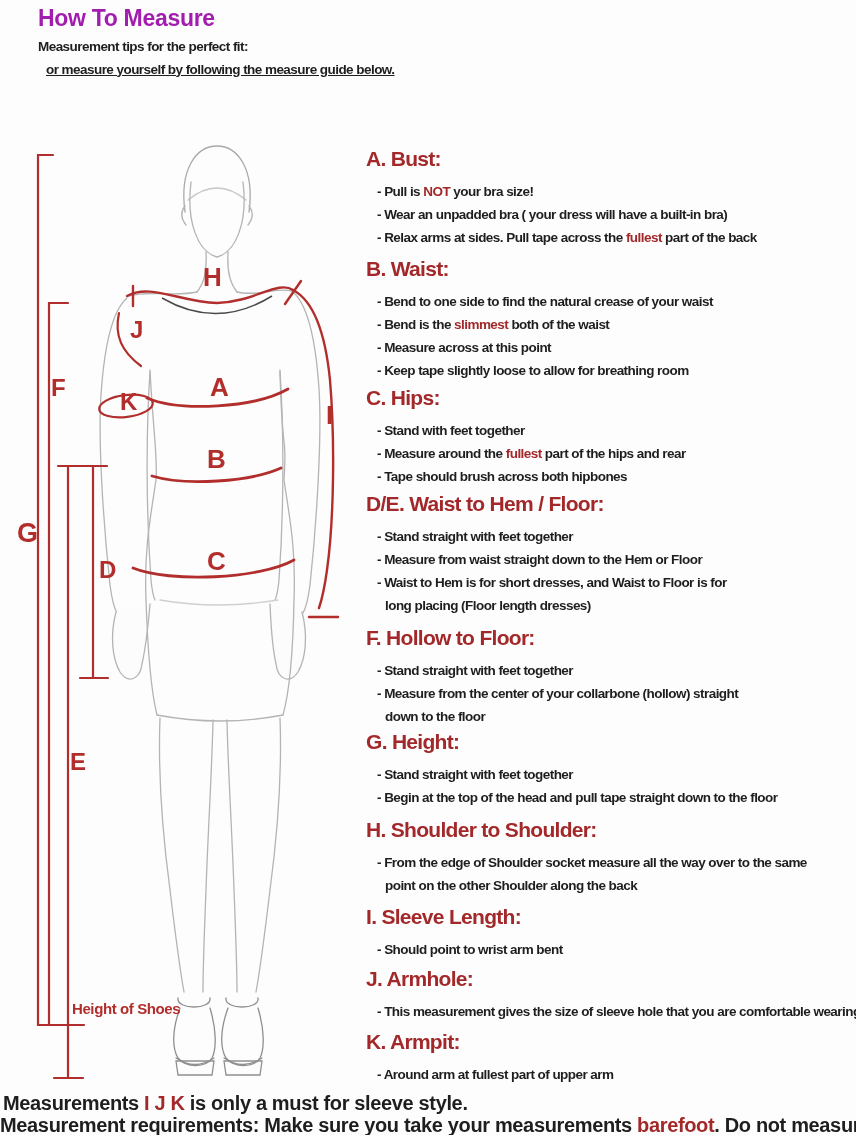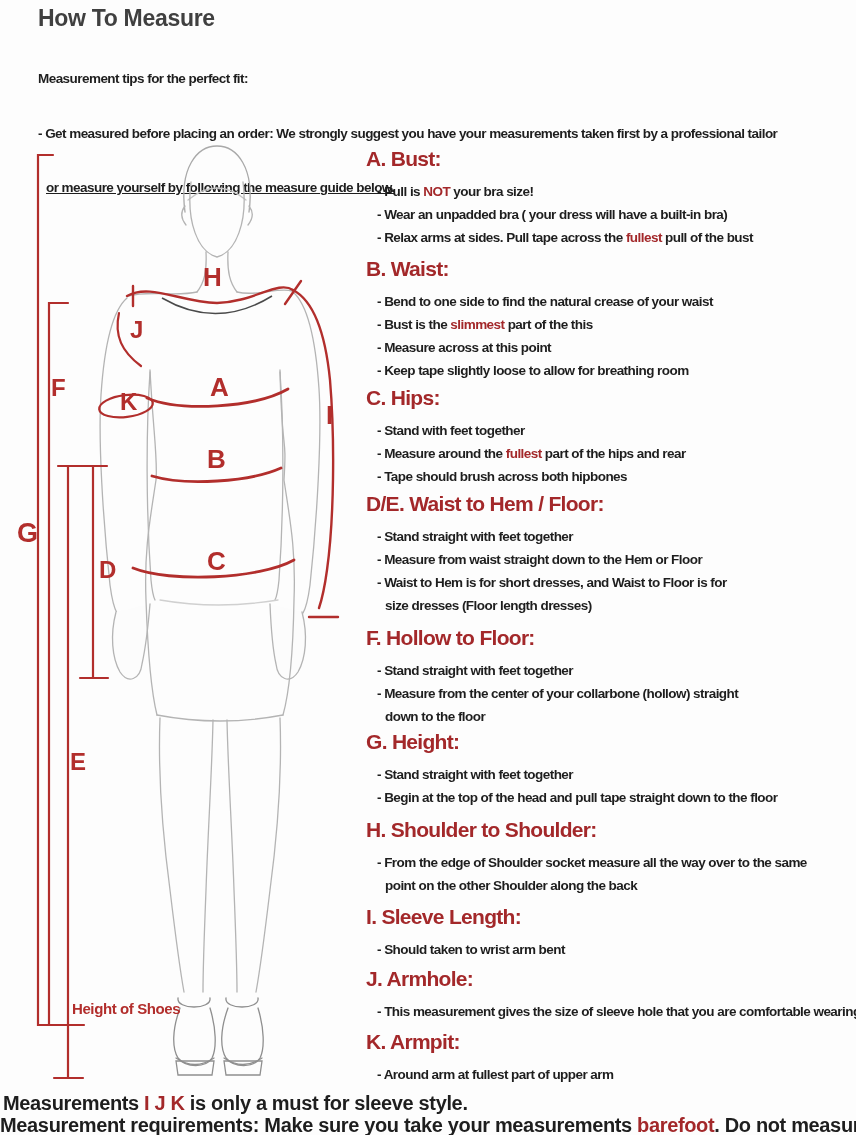--- a/index.html
+++ b/index.html
@@ -12,27 +12,27 @@
   body{
     width:856px;height:1135px;
     background:#fdfdfd;
     font-family:"Liberation Sans",sans-serif;
     color:var(--ink);
     position:relative;
     overflow:hidden;
   }
   .page-title{
     position:absolute;left:38px;top:5px;
-    font-size:23px;font-weight:700;letter-spacing:-0.3px;color:#404040;
+    font-size:23px;font-weight:700;letter-spacing:-0.3px;color:#a21caf;
   }
   .intro{
     position:absolute;left:38px;top:36px;width:800px;
     font-size:13.5px;font-weight:700;letter-spacing:-0.55px;
   }
-  .intro .line{line-height:22.5px;margin-top:32px;}
+  .intro .line{line-height:22.5px;}
   .intro .line.indent{padding-left:8px;text-decoration:underline;}
 
   .figure-wrap{position:absolute;left:0;top:130px;width:360px;height:960px;}
   .fig-label{
     position:absolute;font-weight:700;color:var(--red-line);line-height:1;
   }
   .shoe-label{
     position:absolute;left:72px;top:1000px;
     font-size:15px;font-weight:700;letter-spacing:-0.4px;color:var(--red-line);
   }
@@ -57,21 +57,20 @@
     font-size:20px;font-weight:700;letter-spacing:-0.35px;
   }
 </style>
 </head>
 <body>
 
 <div class="page-title">How To Measure</div>
 
 <div class="intro">
   <div class="line">Measurement tips for the perfect fit:</div>
-  <div class="line">- Get measured before placing an order: We strongly suggest you have your measurements taken first by a professional tailor</div>
   <div class="line indent">or measure yourself by following the measure guide below.</div>
 </div>
 
 <div class="figure-wrap">
   <svg width="360" height="960" viewBox="0 0 360 960">
 
     <g fill="none" stroke="#b4b4b4" stroke-width="1.3" stroke-linecap="round">
       <path d="M185,82 C179,38 197,16 217,16 C237,16 255,38 249,82" stroke="#a9a9a9"></path>
       <path d="M188,70 Q217,46 246,70" stroke="#c6c6c6"></path>
       <path d="M191,52 C186,92 198,122 217,127 C236,122 248,92 243,52"></path>
@@ -151,47 +150,47 @@
 <span class="fig-label" style="left:51px;top:376px;font-size:24px;">F</span>
 <span class="fig-label" style="left:17px;top:520px;font-size:27px;">G</span>
 <span class="shoe-label">Height of Shoes</span>
 
 <div id="sections">
     <div class="section" style="top: 146px;">
       <div class="sec-heading">A. Bust:</div>
       <div class="bullets">
         <div class="bullet"><span>- Pull is </span><span class="hl">NOT</span><span> your bra size!</span></div>
         <div class="bullet"><span>- Wear an unpadded bra ( your dress will have a built-in bra)</span></div>
-        <div class="bullet"><span>- Relax arms at sides. Pull tape across the </span><span class="hl">fullest</span><span> pull of the bust</span></div>
+        <div class="bullet"><span>- Relax arms at sides. Pull tape across the </span><span class="hl">fullest</span><span> part of the back</span></div>
       </div>
     </div>
     <div class="section" style="top: 256px;">
       <div class="sec-heading">B. Waist:</div>
       <div class="bullets">
         <div class="bullet"><span>- Bend to one side to find the natural crease of your waist</span></div>
-        <div class="bullet"><span>- Bust is the </span><span class="hl">slimmest</span><span> part of the this</span></div>
+        <div class="bullet"><span>- Bend is the </span><span class="hl">slimmest</span><span> both of the waist</span></div>
         <div class="bullet"><span>- Measure across at this point</span></div>
         <div class="bullet"><span>- Keep tape slightly loose to allow for breathing room</span></div>
       </div>
     </div>
     <div class="section" style="top: 385px;">
       <div class="sec-heading">C. Hips:</div>
       <div class="bullets">
         <div class="bullet"><span>- Stand with feet together</span></div>
         <div class="bullet"><span>- Measure around the </span><span class="hl">fullest</span><span> part of the hips and rear</span></div>
         <div class="bullet"><span>- Tape should brush across both hipbones</span></div>
       </div>
     </div>
     <div class="section" style="top: 491px;">
       <div class="sec-heading">D/E. Waist to Hem / Floor:</div>
       <div class="bullets">
         <div class="bullet"><span>- Stand straight with feet together</span></div>
         <div class="bullet"><span>- Measure from waist straight down to the Hem or Floor</span></div>
         <div class="bullet"><span>- Waist to Hem is for short dresses, and Waist to Floor is for</span></div>
-        <div class="bullet indent"><span>size dresses (Floor length dresses)</span></div>
+        <div class="bullet indent"><span>long placing (Floor length dresses)</span></div>
       </div>
     </div>
     <div class="section" style="top: 625px;">
       <div class="sec-heading">F. Hollow to Floor:</div>
       <div class="bullets">
         <div class="bullet"><span>- Stand straight with feet together</span></div>
         <div class="bullet"><span>- Measure from the center of your collarbone (hollow) straight</span></div>
         <div class="bullet indent"><span>down to the floor</span></div>
       </div>
     </div>
@@ -205,21 +204,21 @@
     <div class="section" style="top: 817px;">
       <div class="sec-heading">H. Shoulder to Shoulder:</div>
       <div class="bullets">
         <div class="bullet"><span>- From the edge of Shoulder socket measure all the way over to the same</span></div>
         <div class="bullet indent"><span>point on the other Shoulder along the back</span></div>
       </div>
     </div>
     <div class="section" style="top: 904px;">
       <div class="sec-heading">I. Sleeve Length:</div>
       <div class="bullets">
-        <div class="bullet"><span>- Should taken to wrist arm bent</span></div>
+        <div class="bullet"><span>- Should point to wrist arm bent</span></div>
       </div>
     </div>
     <div class="section" style="top: 966px;">
       <div class="sec-heading">J. Armhole:</div>
       <div class="bullets">
         <div class="bullet"><span>- This measurement gives the size of sleeve hole that you are comfortable wearing</span></div>
       </div>
     </div>
     <div class="section" style="top: 1029px;">
       <div class="sec-heading">K. Armpit:</div>

